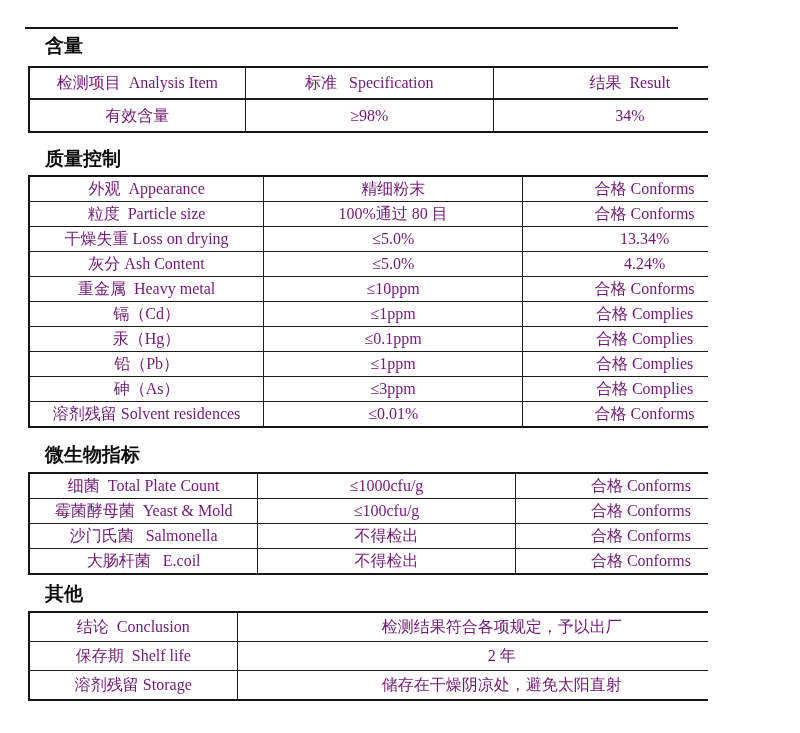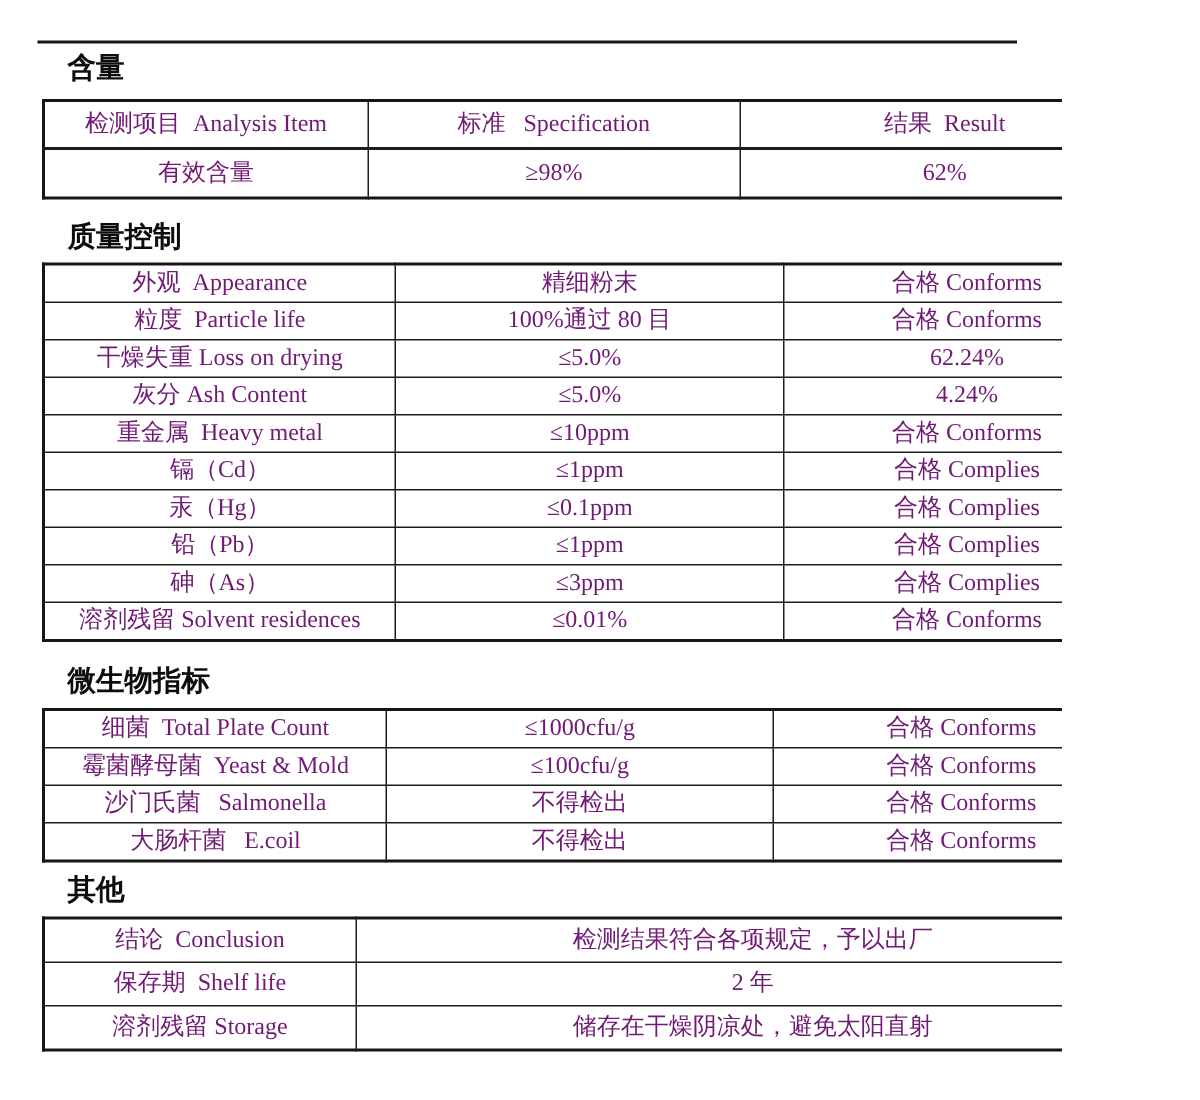--- a/index.html
+++ b/index.html
@@ -51,47 +51,47 @@
       </colgroup>
     <tbody>
         <tr class="hdr">
       <td>检测项目  Analysis Item</td>
       <td>标准   Specification</td>
       <td>结果  Result</td>
     </tr>
     <tr>
       <td>有效含量</td>
       <td>≥98%</td>
-      <td>62%</td>
+      <td>34%</td>
     </tr>
   </tbody>
     </table>
 
   <h2 class="sec h-quality">质量控制</h2>
   <table class="t t-quality">
     <colgroup>
         <col style="width:31.8%">
         <col style="width:35.1%">
         <col style="width:33.1%">
       </colgroup>
     <tbody>
         <tr>
       <td>外观  Appearance</td>
       <td>精细粉末</td>
       <td>合格 Conforms</td>
     </tr>
     <tr>
-      <td>粒度  Particle life</td>
+      <td>粒度  Particle size</td>
       <td>100%通过 80 目</td>
       <td>合格 Conforms</td>
     </tr>
     <tr>
       <td>干燥失重 Loss on drying</td>
       <td>≤5.0%</td>
-      <td>62.24%</td>
+      <td>13.34%</td>
     </tr>
     <tr>
       <td>灰分 Ash Content</td>
       <td>≤5.0%</td>
       <td>4.24%</td>
     </tr>
     <tr>
       <td>重金属  Heavy metal</td>
       <td>≤10ppm</td>
       <td>合格 Conforms</td>

